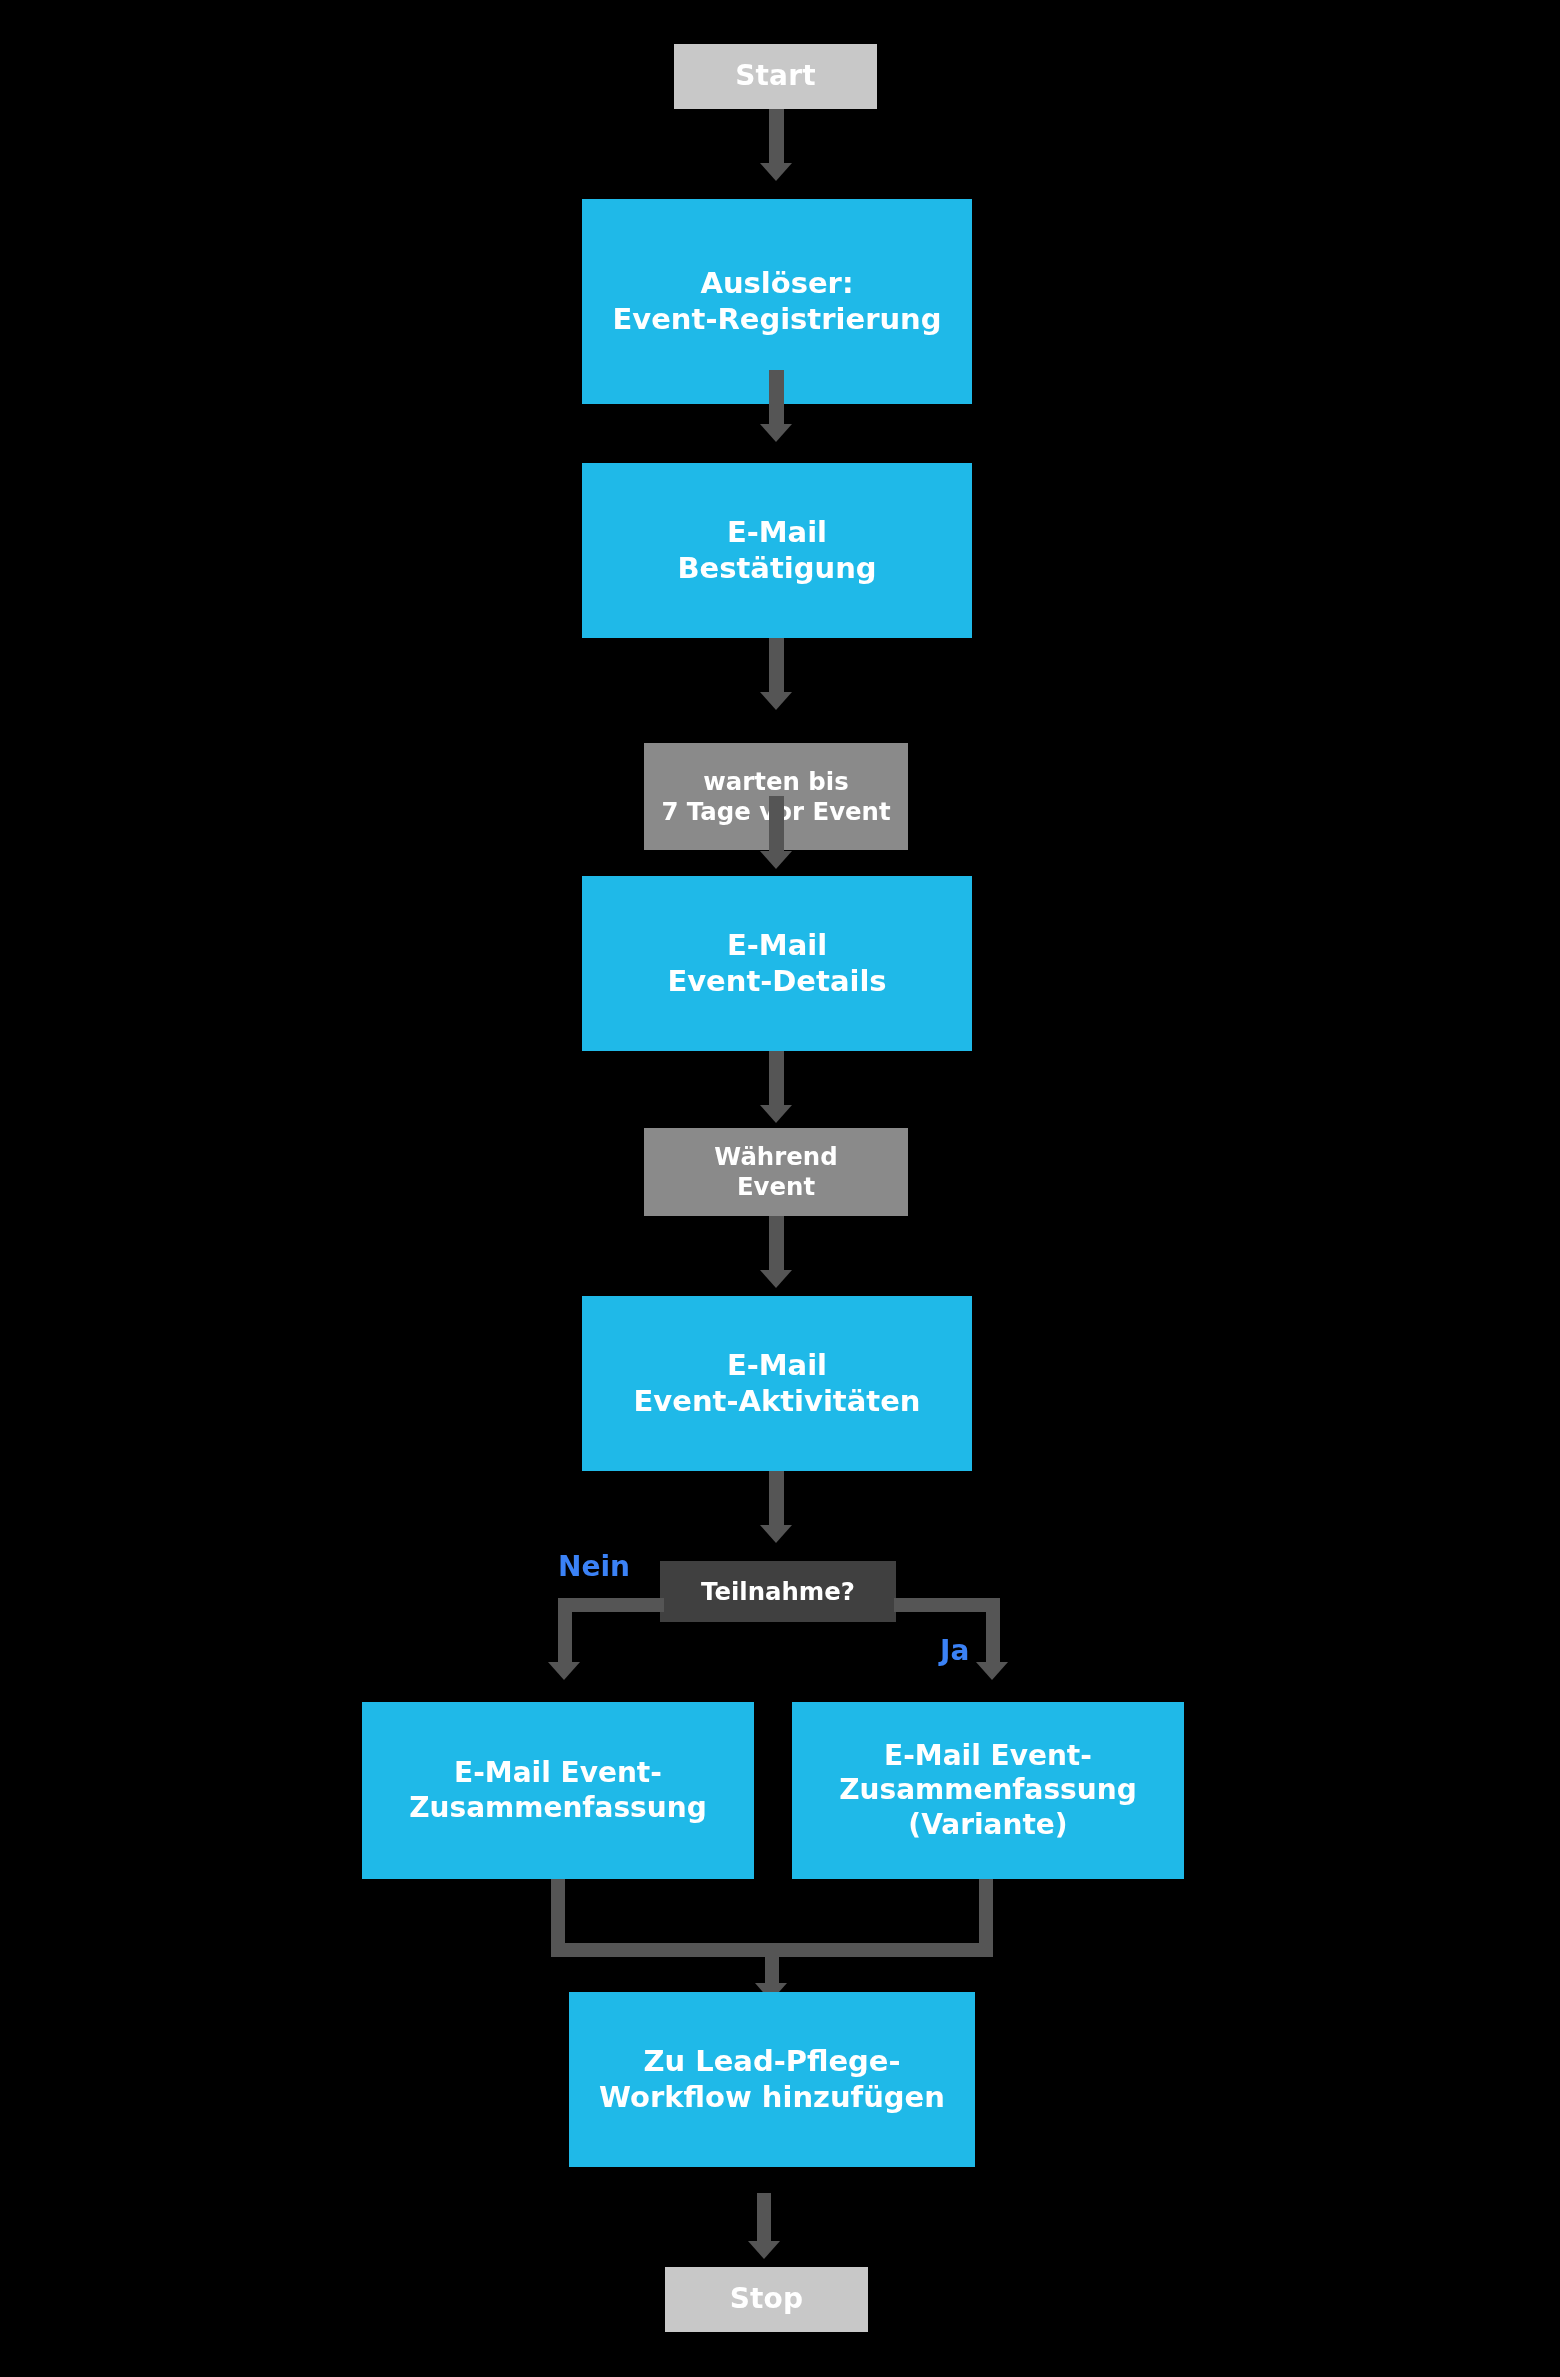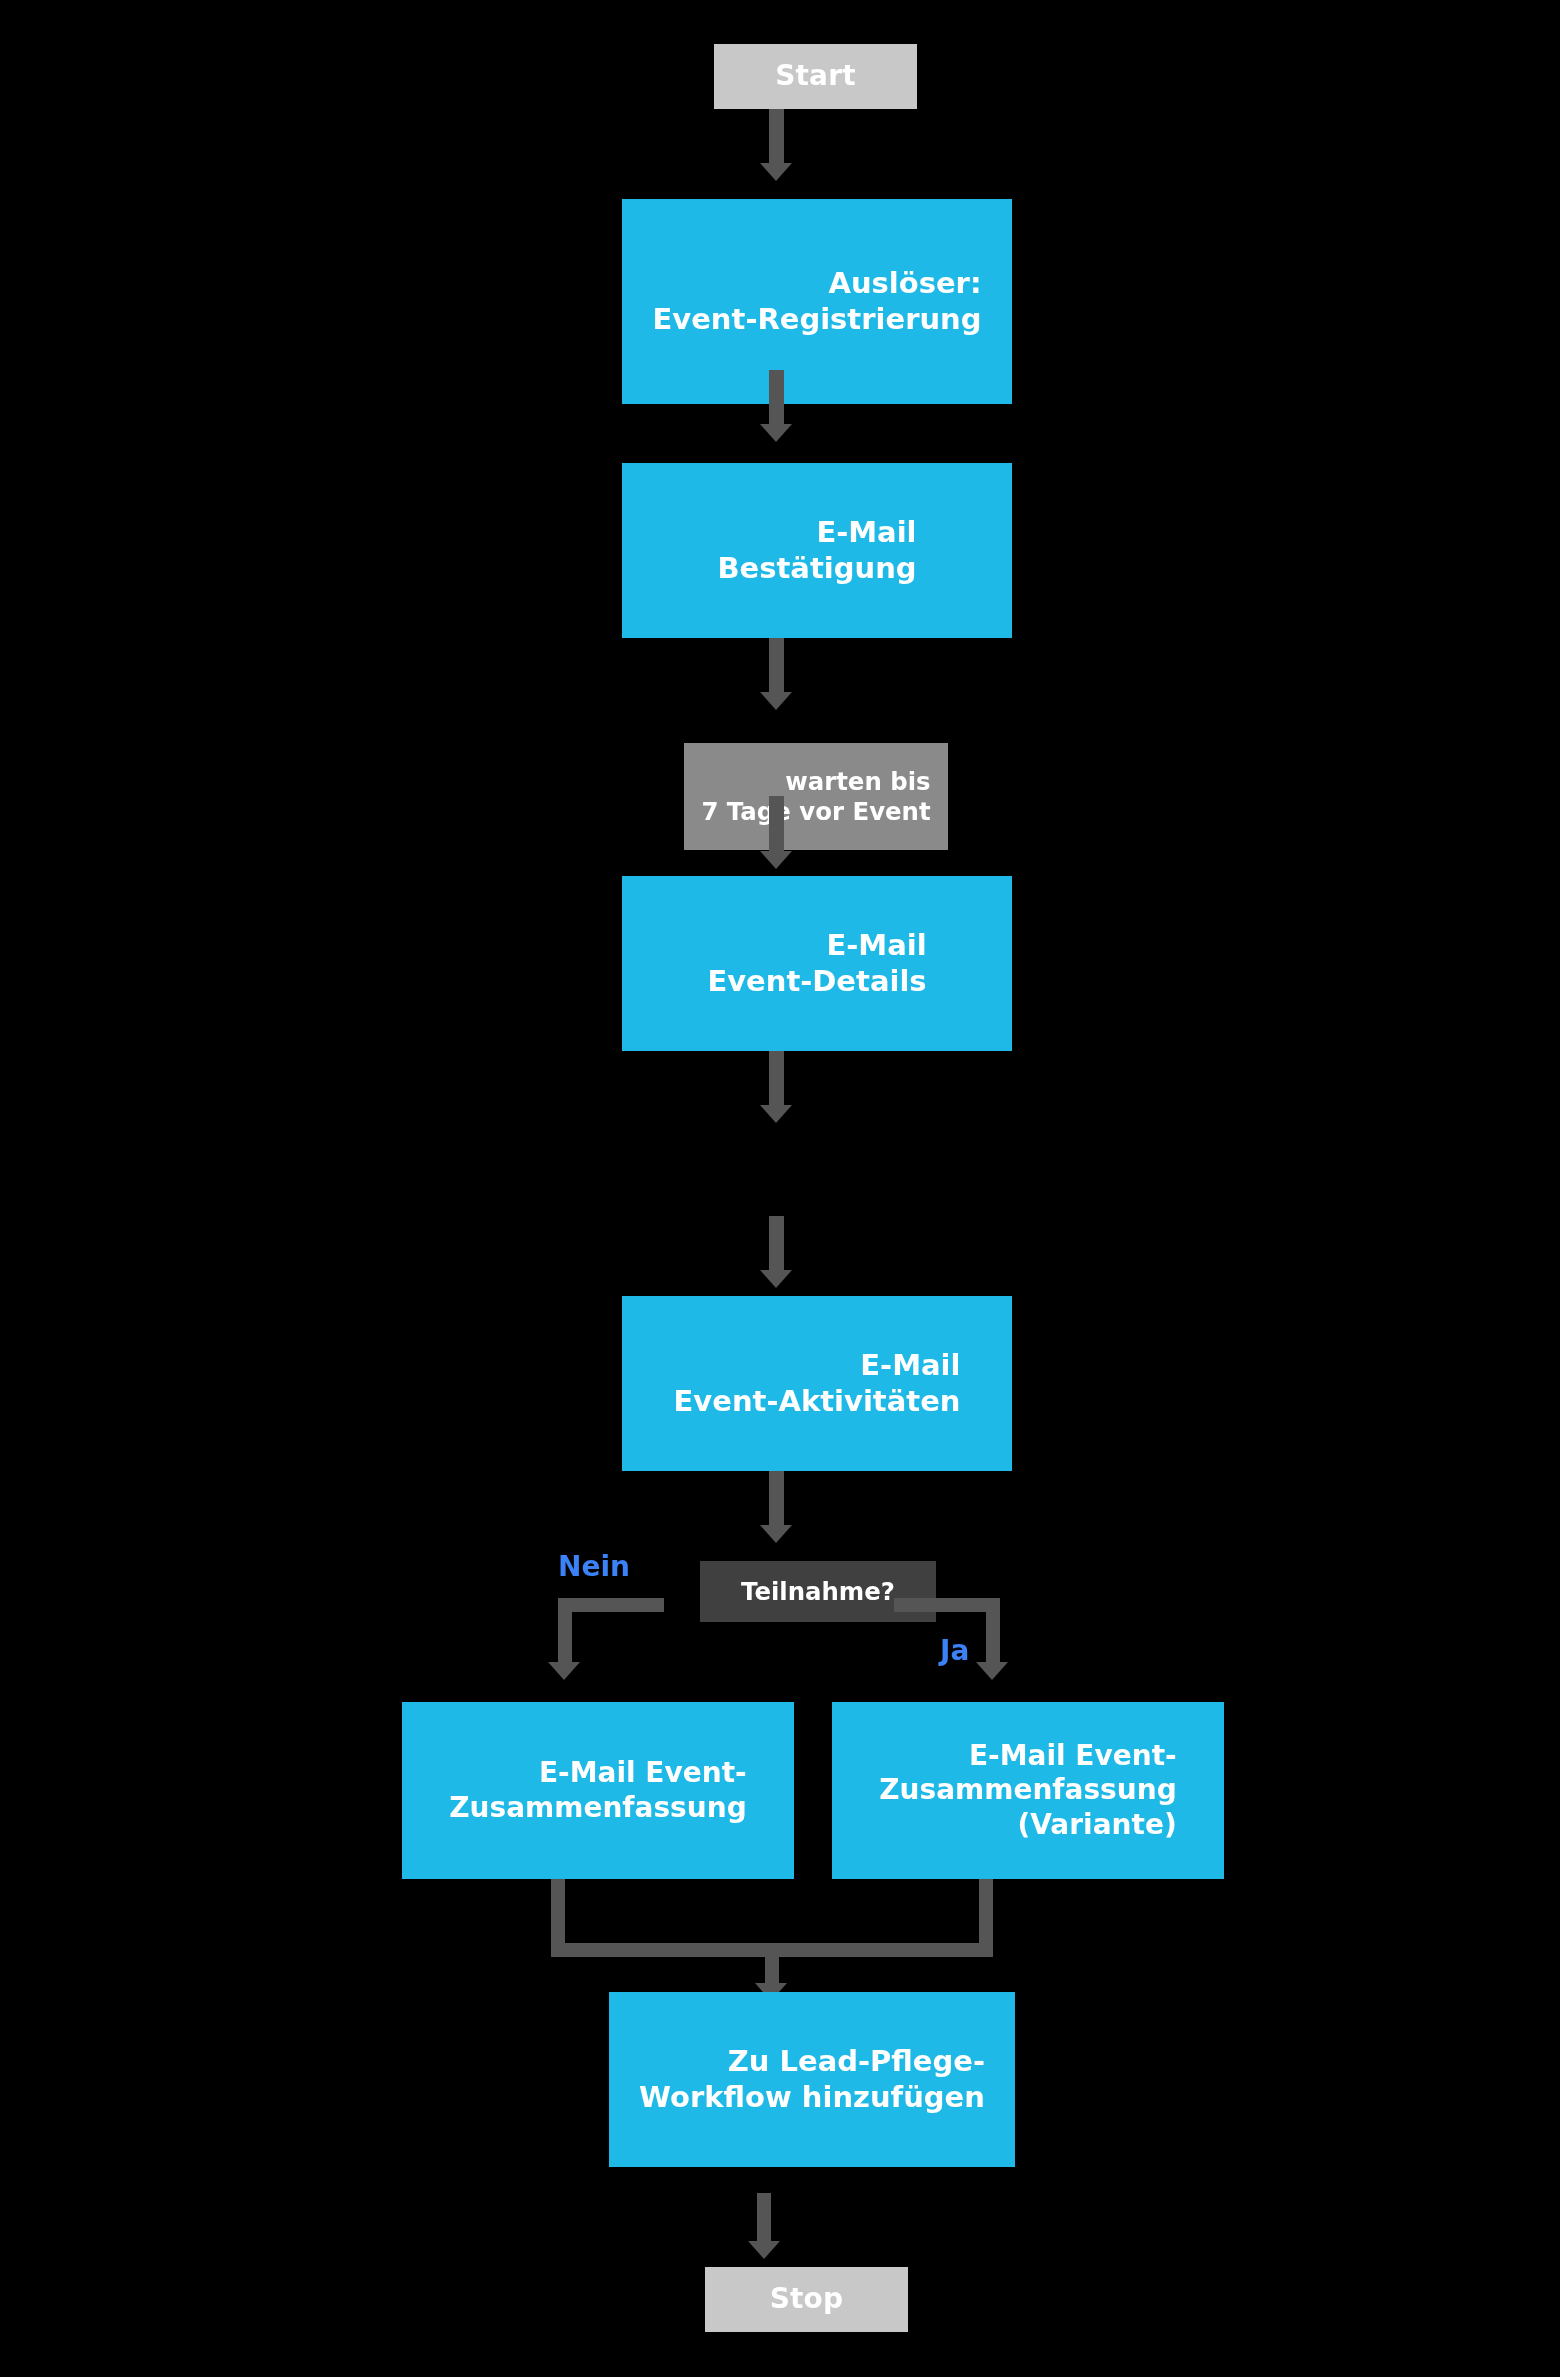--- a/index.html
+++ b/index.html
@@ -17,27 +17,26 @@
     height: 2377px;
     background: #000000;
     overflow: hidden;
   }
   
   .node {
     position: absolute;
     display: flex;
     align-items: center;
     justify-content: center;
-    text-align: right;
+    text-align: center;
     color: #ffffff;
     box-sizing: border-box;
     line-height: 1.22;
     white-space: pre-line;
     padding: 3.3px 6.5px;
-    margin-left: 40px;
   }
   .node.terminal {
     background: #c8c8c8;
     font-weight: 700;
     font-size: 28px;
     letter-spacing: 0.2px;
   }
   .node.action {
     background: #1fb9e8;
     font-weight: 700;
@@ -106,20 +105,22 @@
 
   <div class="edge-line" style="left:769px; top:796px; width:14.6px; height:63px;"></div>
   <div class="edge-arrow" style="left:760px; top:851px;"></div>
 
   <div class="node action" style="left:582px; top:876px; width:390px; height:175px;">E-Mail
 Event-Details</div>
 
   <div class="edge-line" style="left:769px; top:1051px; width:14.6px; height:63px;"></div>
   <div class="edge-arrow" style="left:760px; top:1105px;"></div>
 
+  <div class="node wait" style="left:644px; top:1128px; width:264px; height:88px;">Während
+Event</div>
 
   <div class="edge-line" style="left:769px; top:1216px; width:14.6px; height:63px;"></div>
   <div class="edge-arrow" style="left:760px; top:1270px;"></div>
 
   <div class="node action" style="left:582px; top:1296px; width:390px; height:175px;">E-Mail
 Event-Aktivitäten</div>
 
   <div class="edge-line" style="left:769px; top:1471px; width:14.6px; height:63px;"></div>
   <div class="edge-arrow" style="left:760px; top:1525px;"></div>
 

